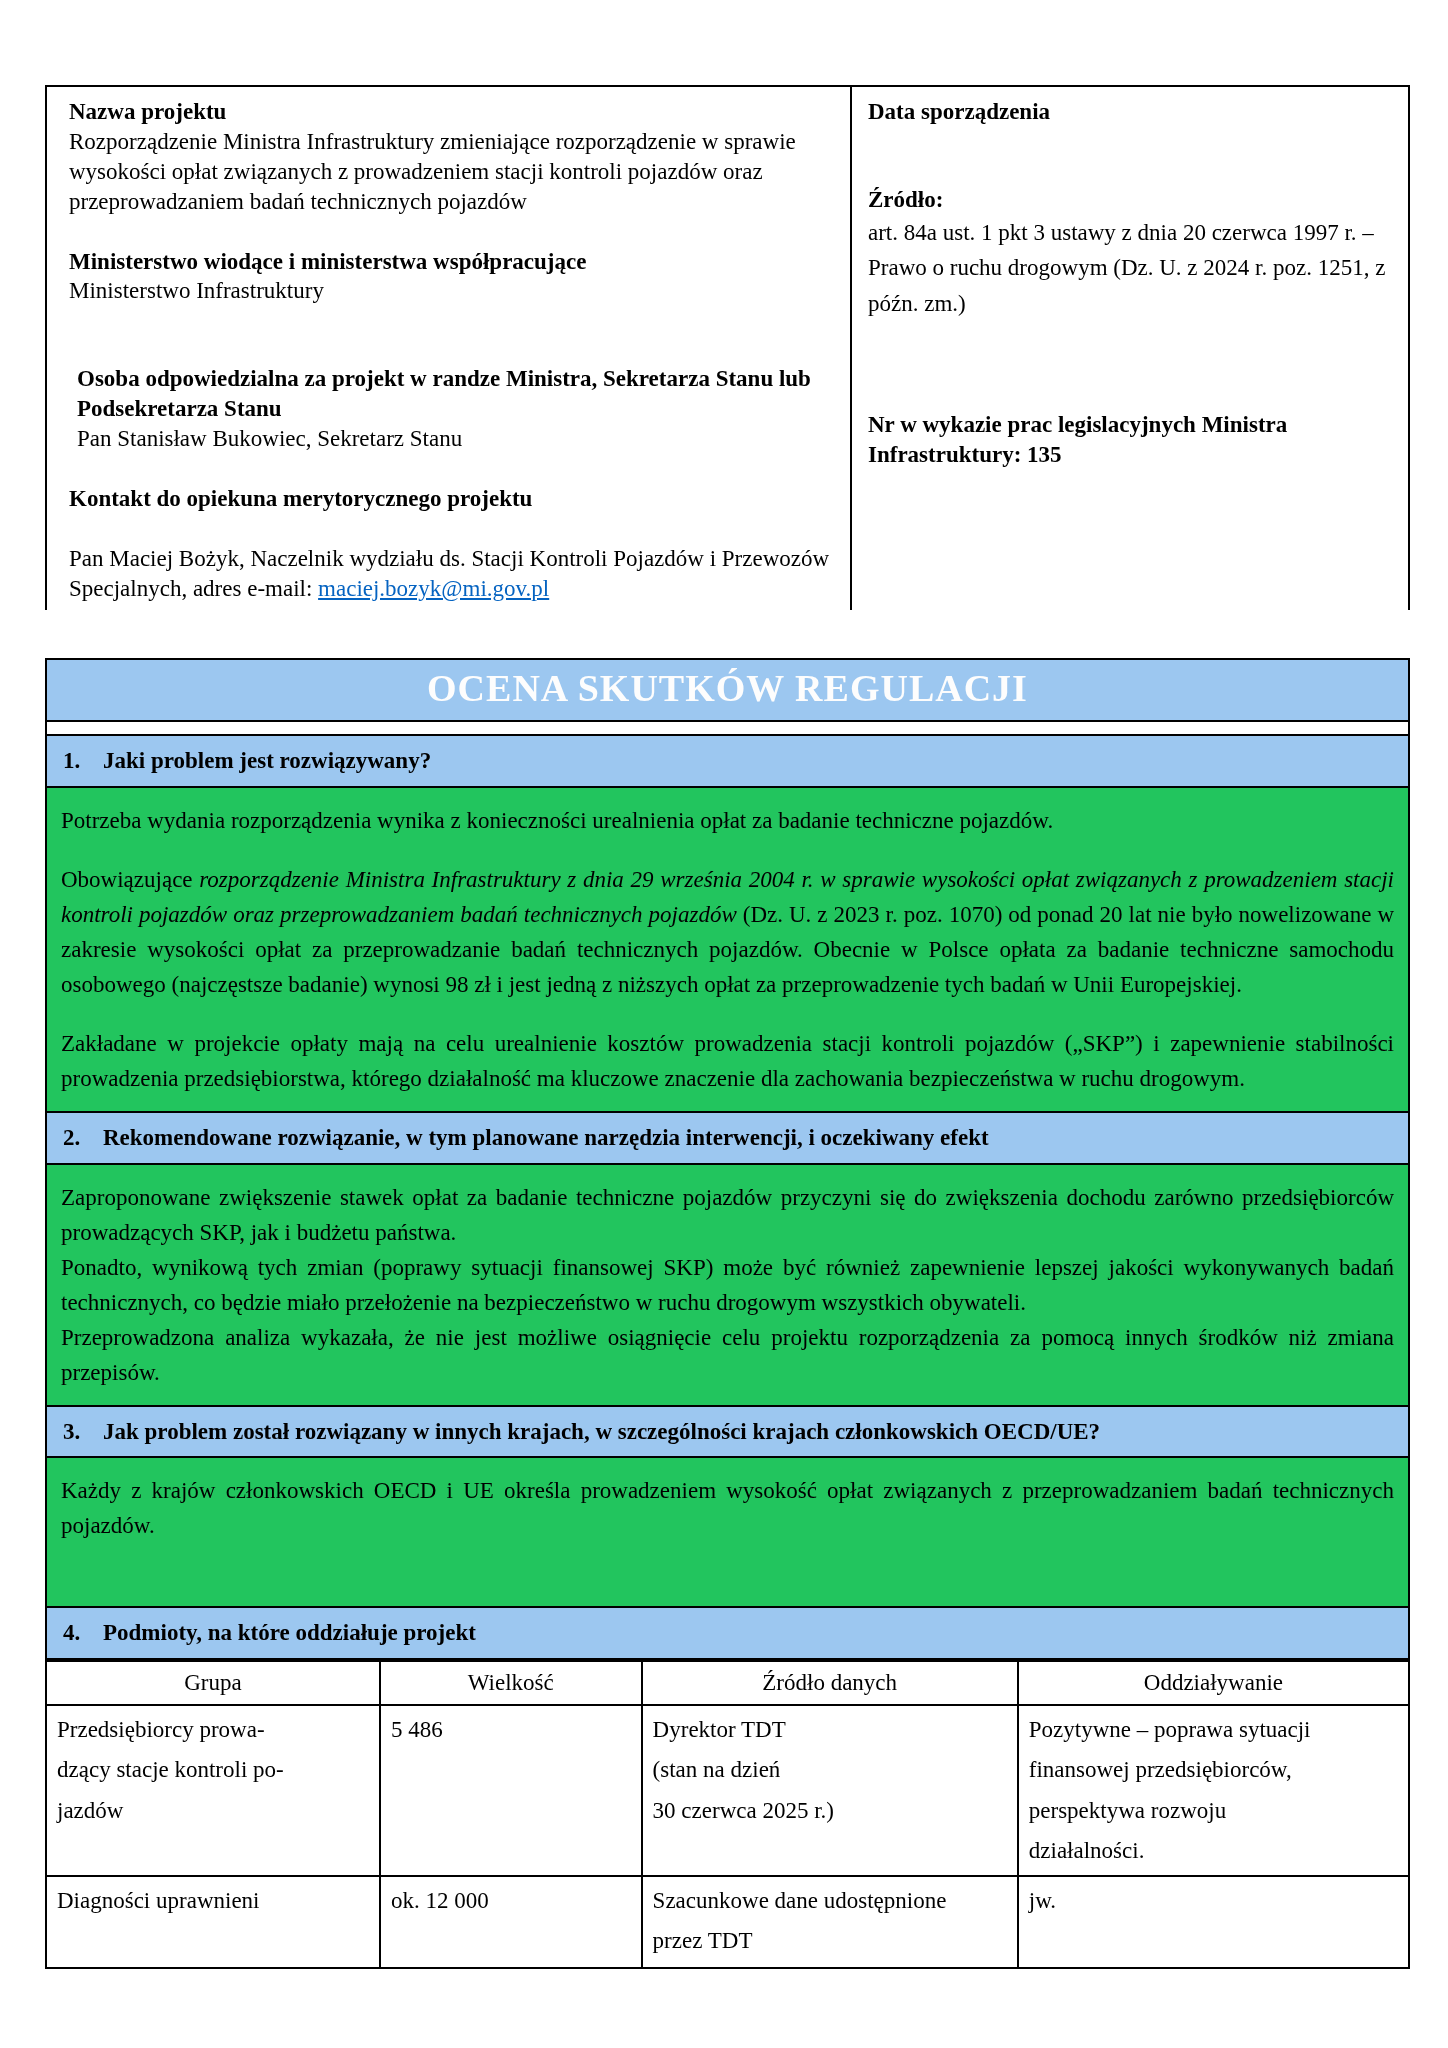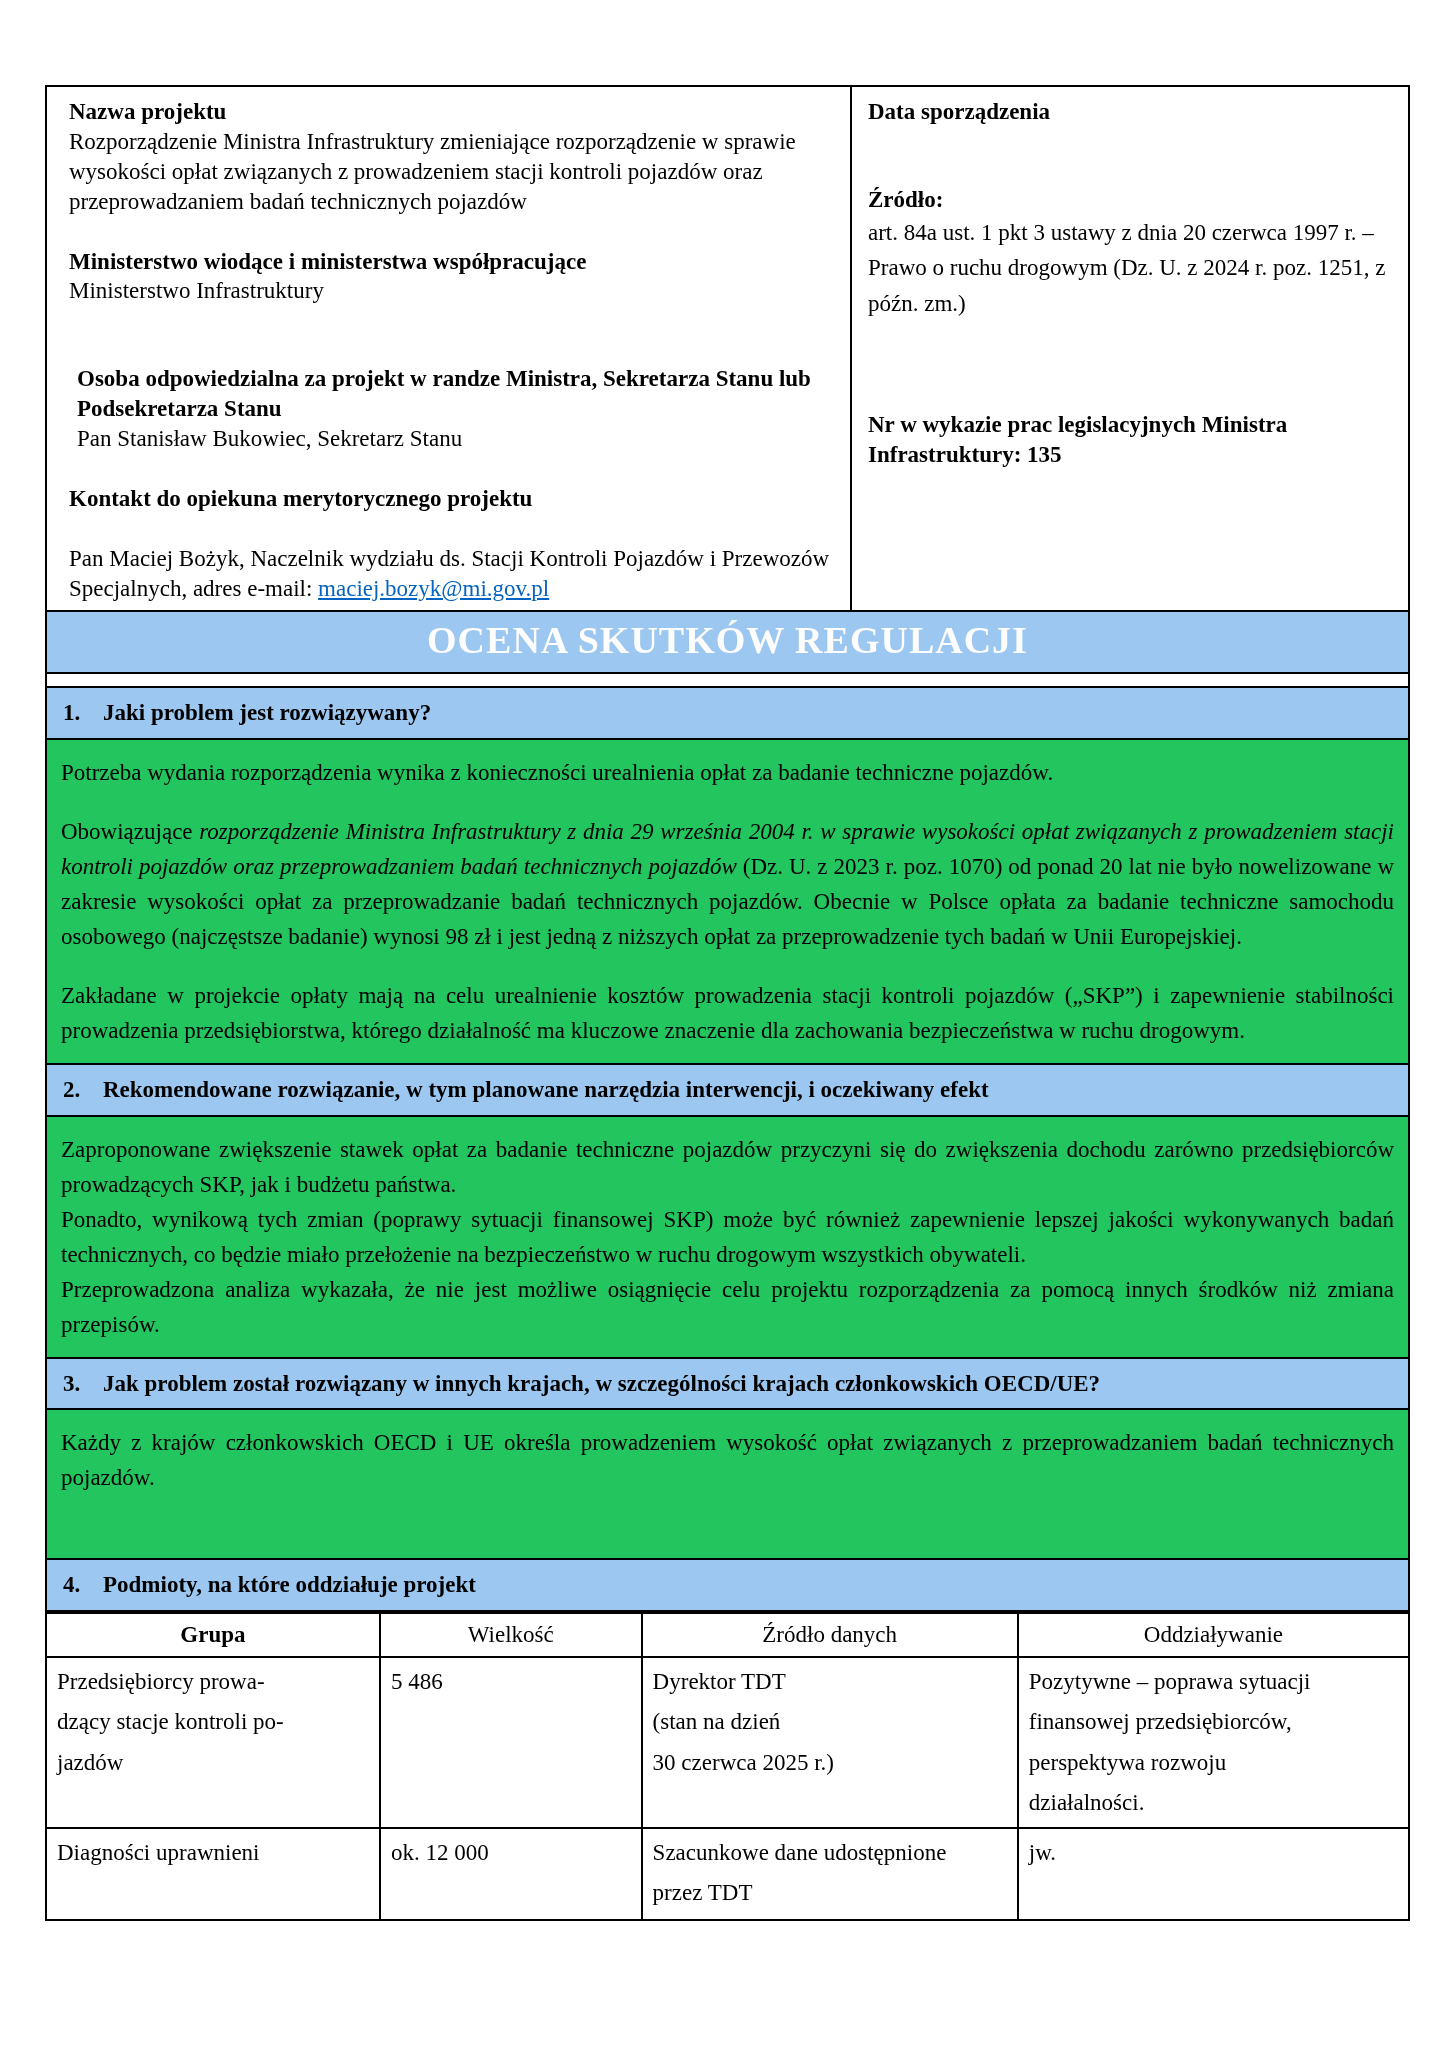--- a/index.html
+++ b/index.html
@@ -51,20 +51,21 @@
   }
   .gap-lg { height: 30px; }
   .gap-xl { height: 58px; }
 
   
   .banner {
     background: #9cc7f0;
     border: 2px solid #000;
     text-align: center;
     padding: 7px 0 10px 0;
+    margin-top: 48px;
   }
   .banner-title {
     color: #fdfdfd;
     font-weight: bold;
     font-size: 38px;
     letter-spacing: 1px;
     line-height: 1.15;
   }
   .spacer {
     height: 12px;
@@ -106,21 +107,21 @@
   .subjects th, .subjects td {
     border: 2px solid #000;
     vertical-align: top;
     padding: 4px 10px;
   }
   .subjects th {
     font-weight: normal;
     text-align: center;
     padding: 6px 10px;
   }
-  .subjects .col-grupa  { width: 24.5%; font-weight: bold; }
+  .subjects .col-grupa  { width: 24.5%; }
   .subjects .col-wielk  { width: 19.2%; }
   .subjects .col-zrodlo { width: 27.6%; }
   .subjects .col-oddz   { width: 28.7%; }
   .cell-left   { text-align: left;   white-space: pre-line; line-height: 1.75; }
   .cell-center { text-align: left; white-space: pre-line; line-height: 1.75; }
   .row2 td { height: 92px; }
 </style>
 </head>
 <body>
 

